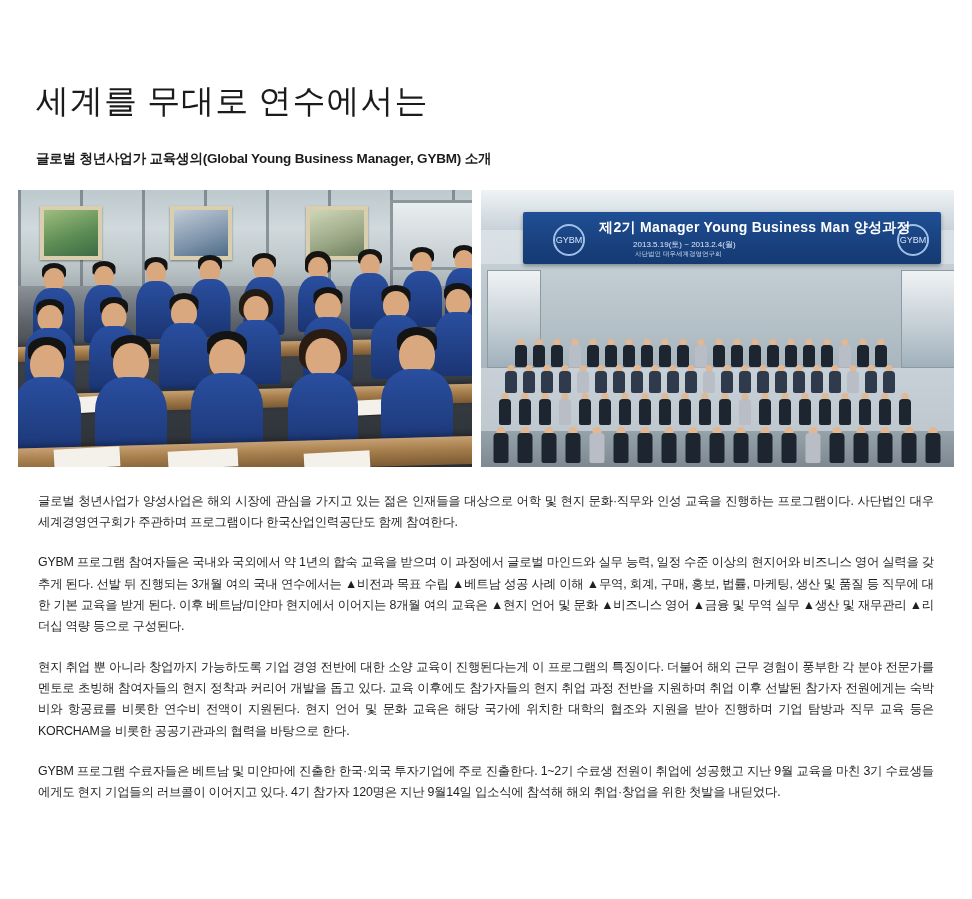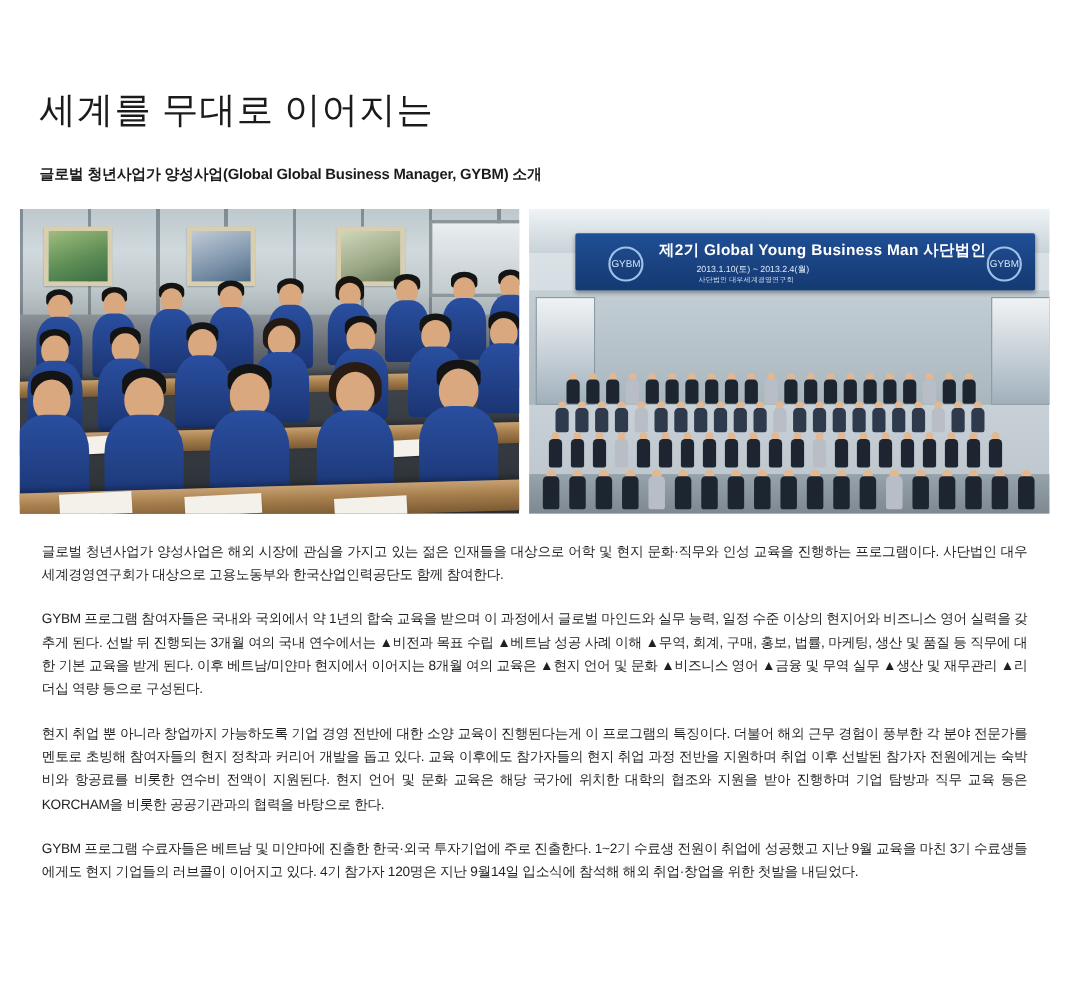--- a/index.html
+++ b/index.html
@@ -194,22 +194,22 @@
     text-align: justify;
     letter-spacing: -0.25px;
   }
   .body-copy p:last-child { margin-bottom: 0; }
 </style>
 </head>
 <body>
 
 <div class="page">
 
-  <h1 class="headline">세계를 무대로 이어지는</h1>
-  <h2 class="subhead">글로벌 청년사업가 양성사업(Global Global Business Manager, GYBM) 소개</h2>
+  <h1 class="headline">세계를 무대로 연수에서는</h1>
+  <h2 class="subhead">글로벌 청년사업가 교육생의(Global Young Business Manager, GYBM) 소개</h2>
 
   <div class="photo-row">
 
     <div class="photo left">
       <div class="cls-bg"></div>
       <div class="cls-window"></div>
       <div class="cls-pic p1"></div>
       <div class="cls-pic p2"></div>
       <div class="cls-pic p3"></div>
       <div class="cls-board"></div>
@@ -338,22 +338,22 @@
     <div class="photo right">
       <div class="grp-bg"></div>
       <div class="grp-ceiling"></div>
       <div class="grp-wall"></div>
       <div class="grp-glass" style="left:6px;"></div>
       <div class="grp-glass" style="left:420px;"></div>
 
       <div class="grp-banner">
         <div class="bmark l">GYBM</div>
         <div class="bmark r">GYBM</div>
-        <div class="btitle">제2기 Global Young Business Man 사단법인</div>
-        <div class="bdate">2013.1.10(토) ~ 2013.2.4(월)</div>
+        <div class="btitle">제2기 Manager Young Business Man 양성과정</div>
+        <div class="bdate">2013.5.19(토) ~ 2013.2.4(월)</div>
         <div class="borg">사단법인 대우세계경영연구회</div>
       </div>
 
       <div class="grp-floor"></div>
 
       <div>
         <div class="gperson" style="left:40px;bottom:128px;">
             <i></i>
             <b></b>
           </div>
@@ -689,19 +689,19 @@
           </div>
         <div class="gperson" style="left:452px;bottom:40px;">
             <i style="width:9px;height:9px;"></i>
             <b style="height:30px;width:15px;"></b>
           </div>
       </div>
     </div>
   </div>
 
   <div class="body-copy">
-    <p>글로벌 청년사업가 양성사업은 해외 시장에 관심을 가지고 있는 젊은 인재들을 대상으로 어학 및 현지 문화·직무와 인성 교육을 진행하는 프로그램이다. 사단법인 대우세계경영연구회가 대상으로 고용노동부와 한국산업인력공단도 함께 참여한다.</p>
+    <p>글로벌 청년사업가 양성사업은 해외 시장에 관심을 가지고 있는 젊은 인재들을 대상으로 어학 및 현지 문화·직무와 인성 교육을 진행하는 프로그램이다. 사단법인 대우세계경영연구회가 주관하며 프로그램이다 한국산업인력공단도 함께 참여한다.</p>
     <p>GYBM 프로그램 참여자들은 국내와 국외에서 약 1년의 합숙 교육을 받으며 이 과정에서 글로벌 마인드와 실무 능력, 일정 수준 이상의 현지어와 비즈니스 영어 실력을 갖추게 된다. 선발 뒤 진행되는 3개월 여의 국내 연수에서는 ▲비전과 목표 수립 ▲베트남 성공 사례 이해 ▲무역, 회계, 구매, 홍보, 법률, 마케팅, 생산 및 품질 등 직무에 대한 기본 교육을 받게 된다. 이후 베트남/미얀마 현지에서 이어지는 8개월 여의 교육은 ▲현지 언어 및 문화 ▲비즈니스 영어 ▲금융 및 무역 실무 ▲생산 및 재무관리 ▲리더십 역량 등으로 구성된다.</p>
     <p>현지 취업 뿐 아니라 창업까지 가능하도록 기업 경영 전반에 대한 소양 교육이 진행된다는게 이 프로그램의 특징이다. 더불어 해외 근무 경험이 풍부한 각 분야 전문가를 멘토로 초빙해 참여자들의 현지 정착과 커리어 개발을 돕고 있다. 교육 이후에도 참가자들의 현지 취업 과정 전반을 지원하며 취업 이후 선발된 참가자 전원에게는 숙박비와 항공료를 비롯한 연수비 전액이 지원된다. 현지 언어 및 문화 교육은 해당 국가에 위치한 대학의 협조와 지원을 받아 진행하며 기업 탐방과 직무 교육 등은 KORCHAM을 비롯한 공공기관과의 협력을 바탕으로 한다.</p>
     <p>GYBM 프로그램 수료자들은 베트남 및 미얀마에 진출한 한국·외국 투자기업에 주로 진출한다. 1~2기 수료생 전원이 취업에 성공했고 지난 9월 교육을 마친 3기 수료생들에게도 현지 기업들의 러브콜이 이어지고 있다. 4기 참가자 120명은 지난 9월14일 입소식에 참석해 해외 취업·창업을 위한 첫발을 내딛었다.</p>
   </div>
 
 </div>
 
 </body></html>

